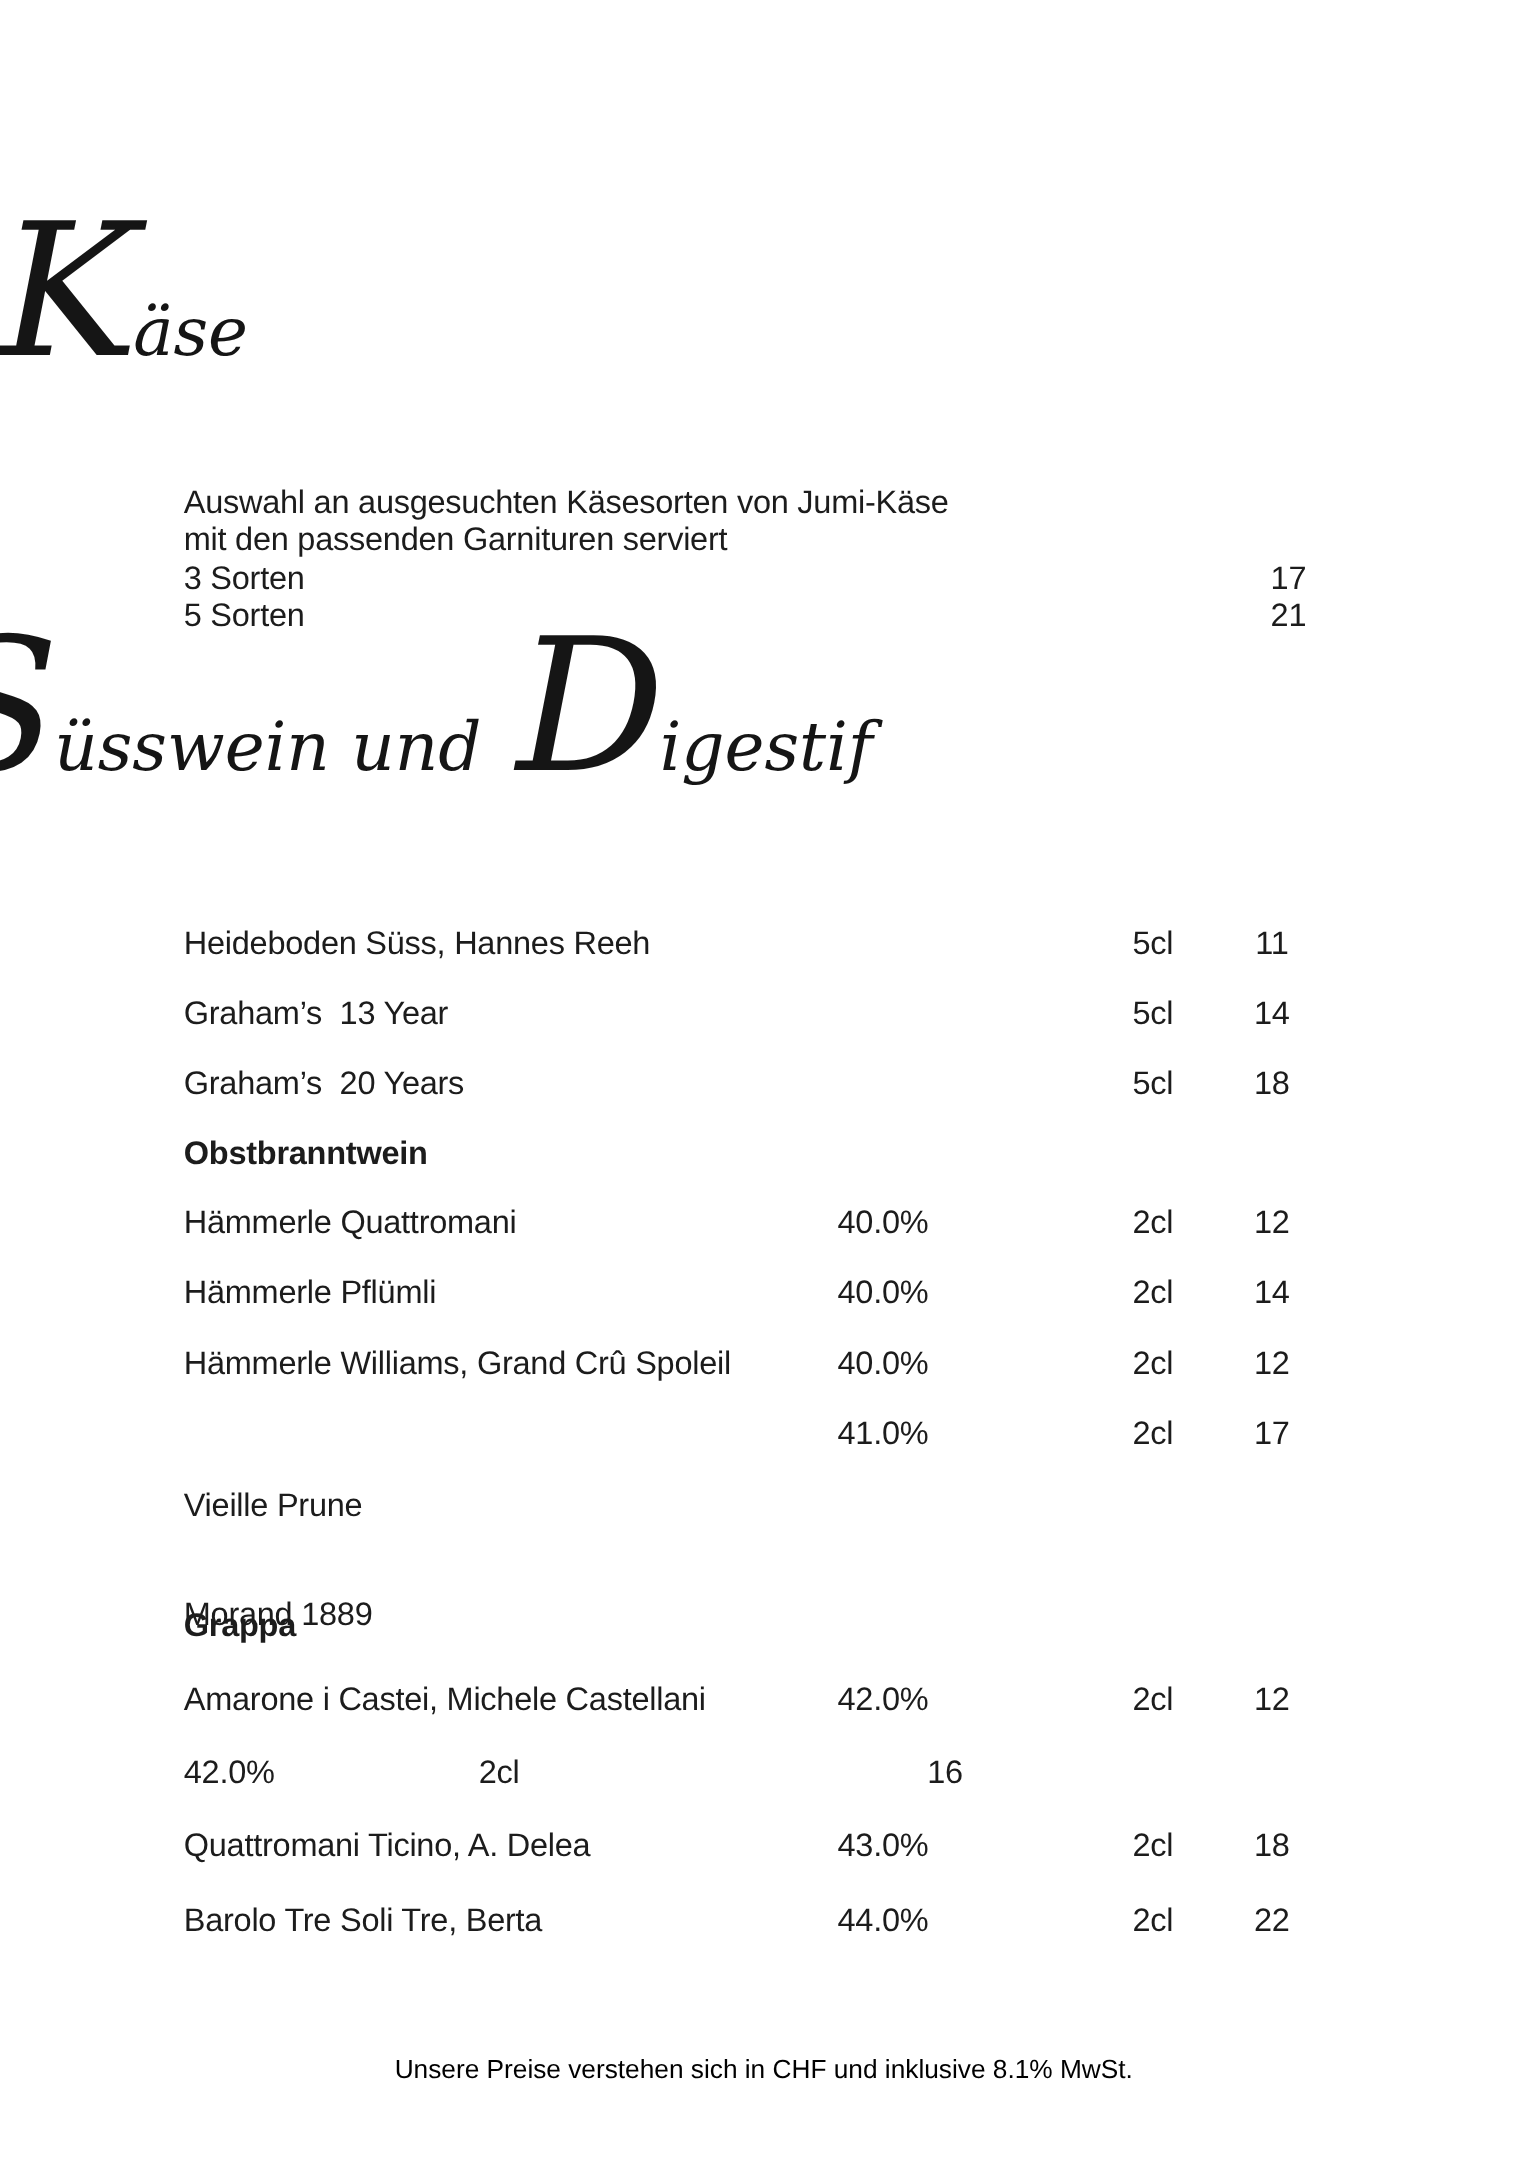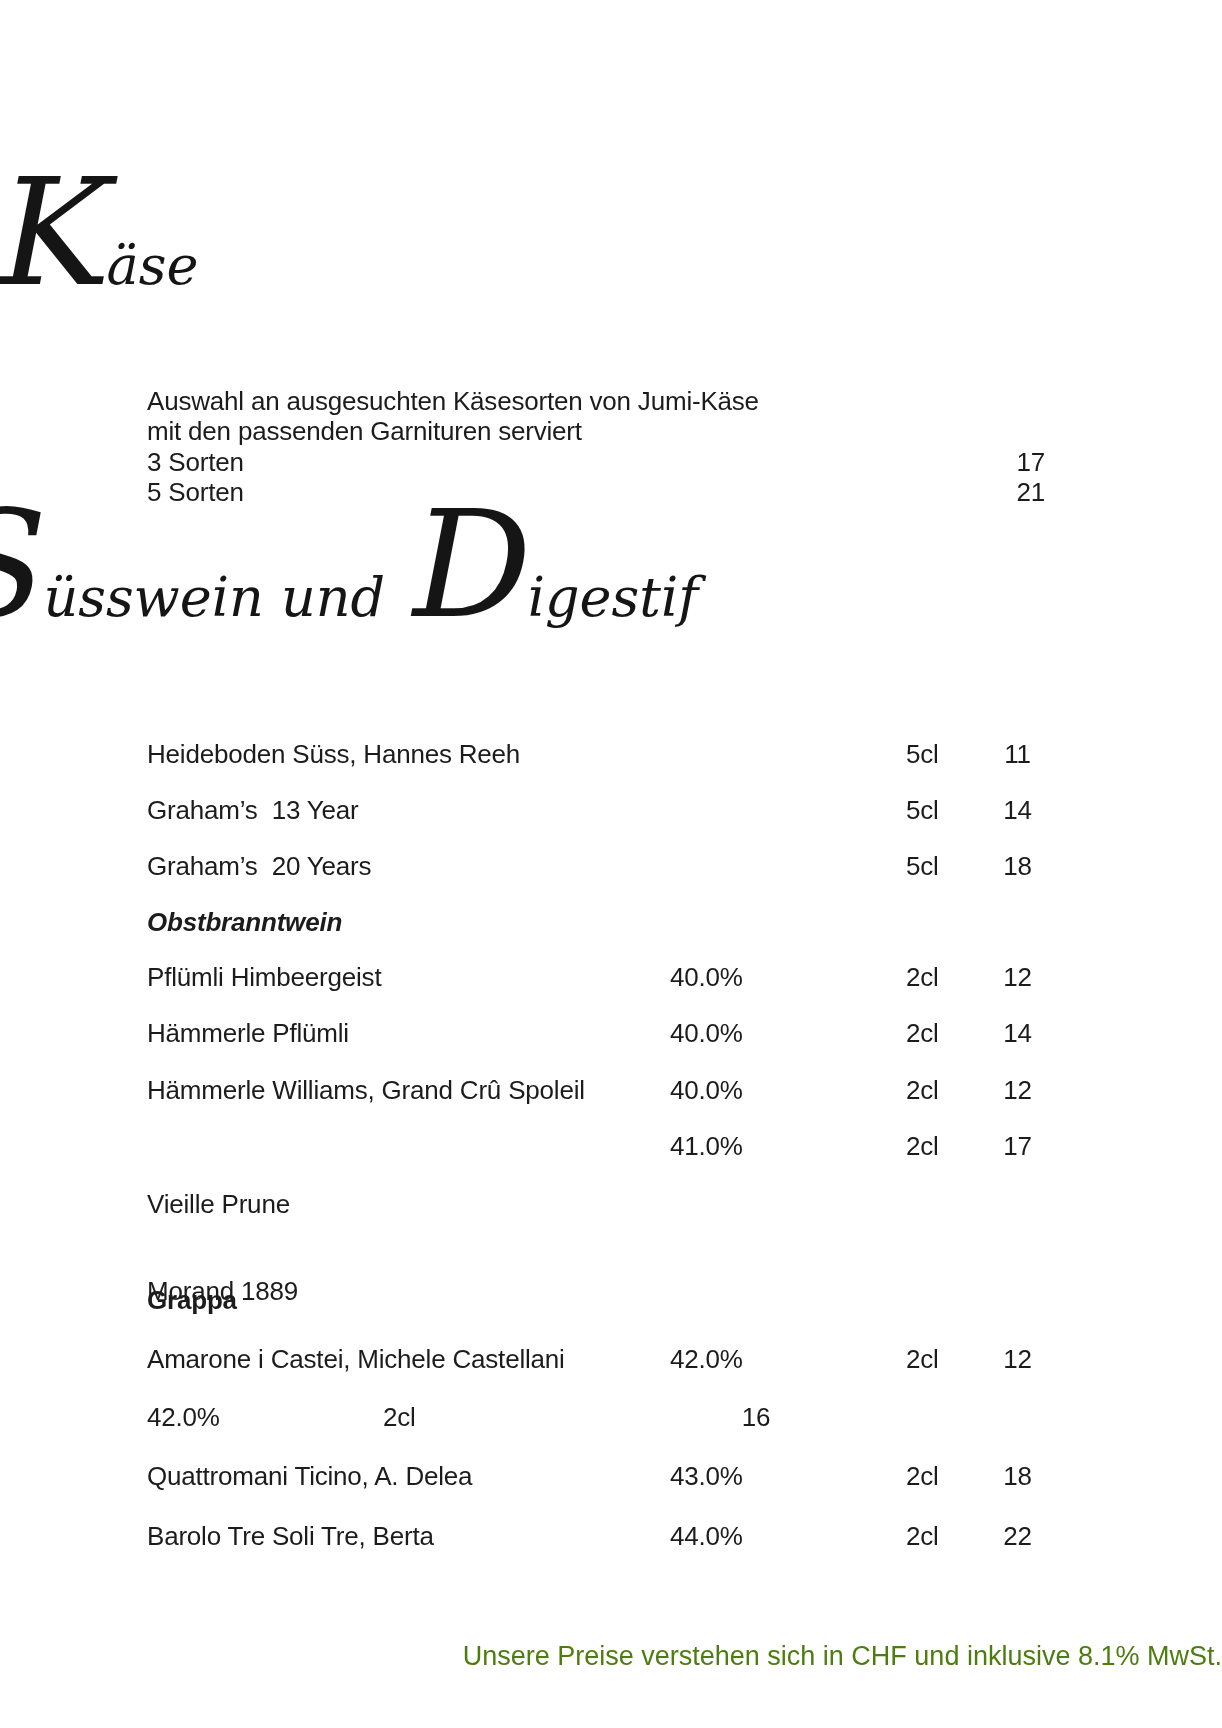--- a/index.html
+++ b/index.html
@@ -50,35 +50,35 @@
     position:absolute; left:147px; top:740px; width:898px;
   }
   .menu-row { display:flex; align-items:flex-start; line-height:29px; }
   .cell-name  { width:523px; white-space:pre; }
   .cell-abv   { width:236px; }
   .cell-vol   { width:84px; }
   .cell-price { flex:1; text-align:center; }
 
   .h56 { height:56px; }
   .h57 { height:57px; }
-  .h55 { height:55px;font-style:italic; }
+  .h55 { height:55px; }
   .h58 { height:58px; }
   .h59 { height:59px; }
   .h60 { height:60px; }
   .h154 { height:154px; }
 
   .subheading { font-weight:700; }
 
   
   .footer {
     position:absolute; left:0; top:1643px; width:100%;
-    text-align:right;
-    font-size:27px; line-height:26px;
+    text-align:center;
+    font-size:21px; line-height:26px;
     letter-spacing:0;
-    color:#4d7c0f;
+    color:#000000;
   }
 </style>
 </head>
 <body>
 
 <div class="page">
 
   <div class="script-title kaese">
     <span class="script-init">K</span><span class="script-rest">äse</span>
   </div>
@@ -124,21 +124,21 @@
       <div class="cell-abv"></div>
       <div class="cell-vol">5cl</div>
       <div class="cell-price">18</div>
     </div>
 
     <div class="menu-row h55">
       <div class="cell-name subheading">Obstbranntwein</div>
     </div>
 
     <div class="menu-row h56">
-      <div class="cell-name">Pflümli Himbeergeist</div>
+      <div class="cell-name">Hämmerle Quattromani</div>
       <div class="cell-abv">40.0%</div>
       <div class="cell-vol">2cl</div>
       <div class="cell-price">12</div>
     </div>
 
     <div class="menu-row h57">
       <div class="cell-name">Hämmerle Pflümli</div>
       <div class="cell-abv">40.0%</div>
       <div class="cell-vol">2cl</div>
       <div class="cell-price">14</div>

